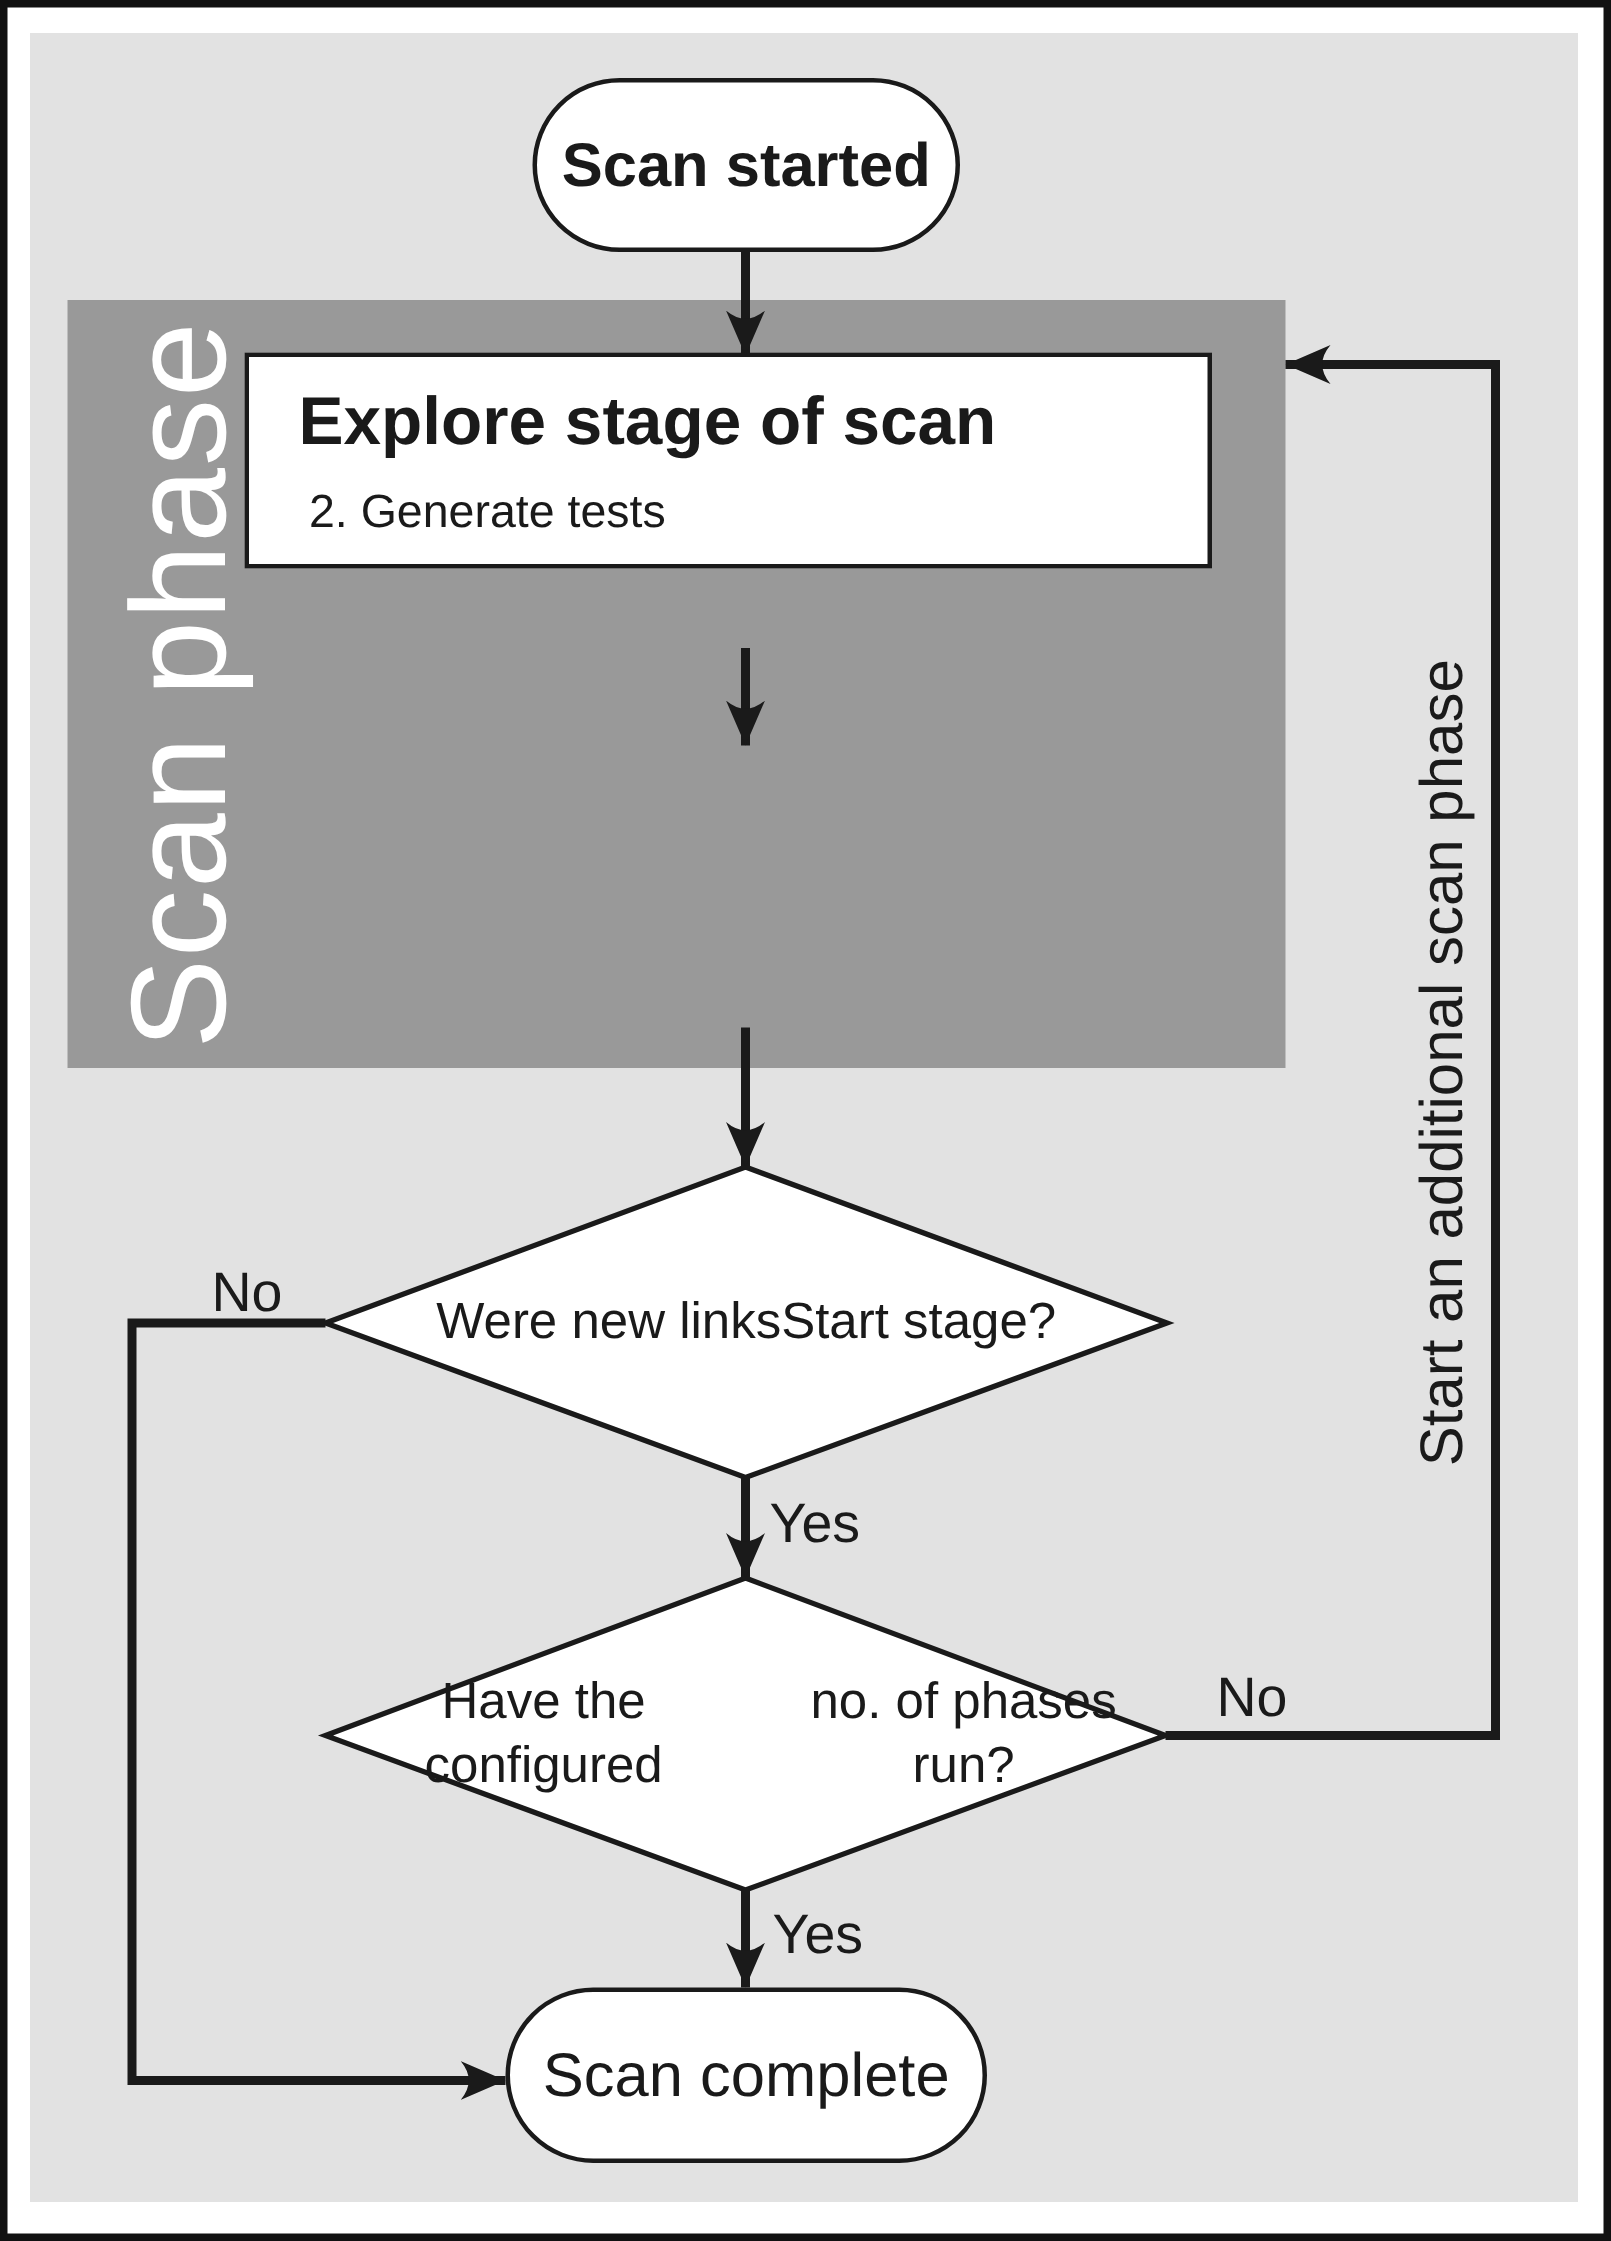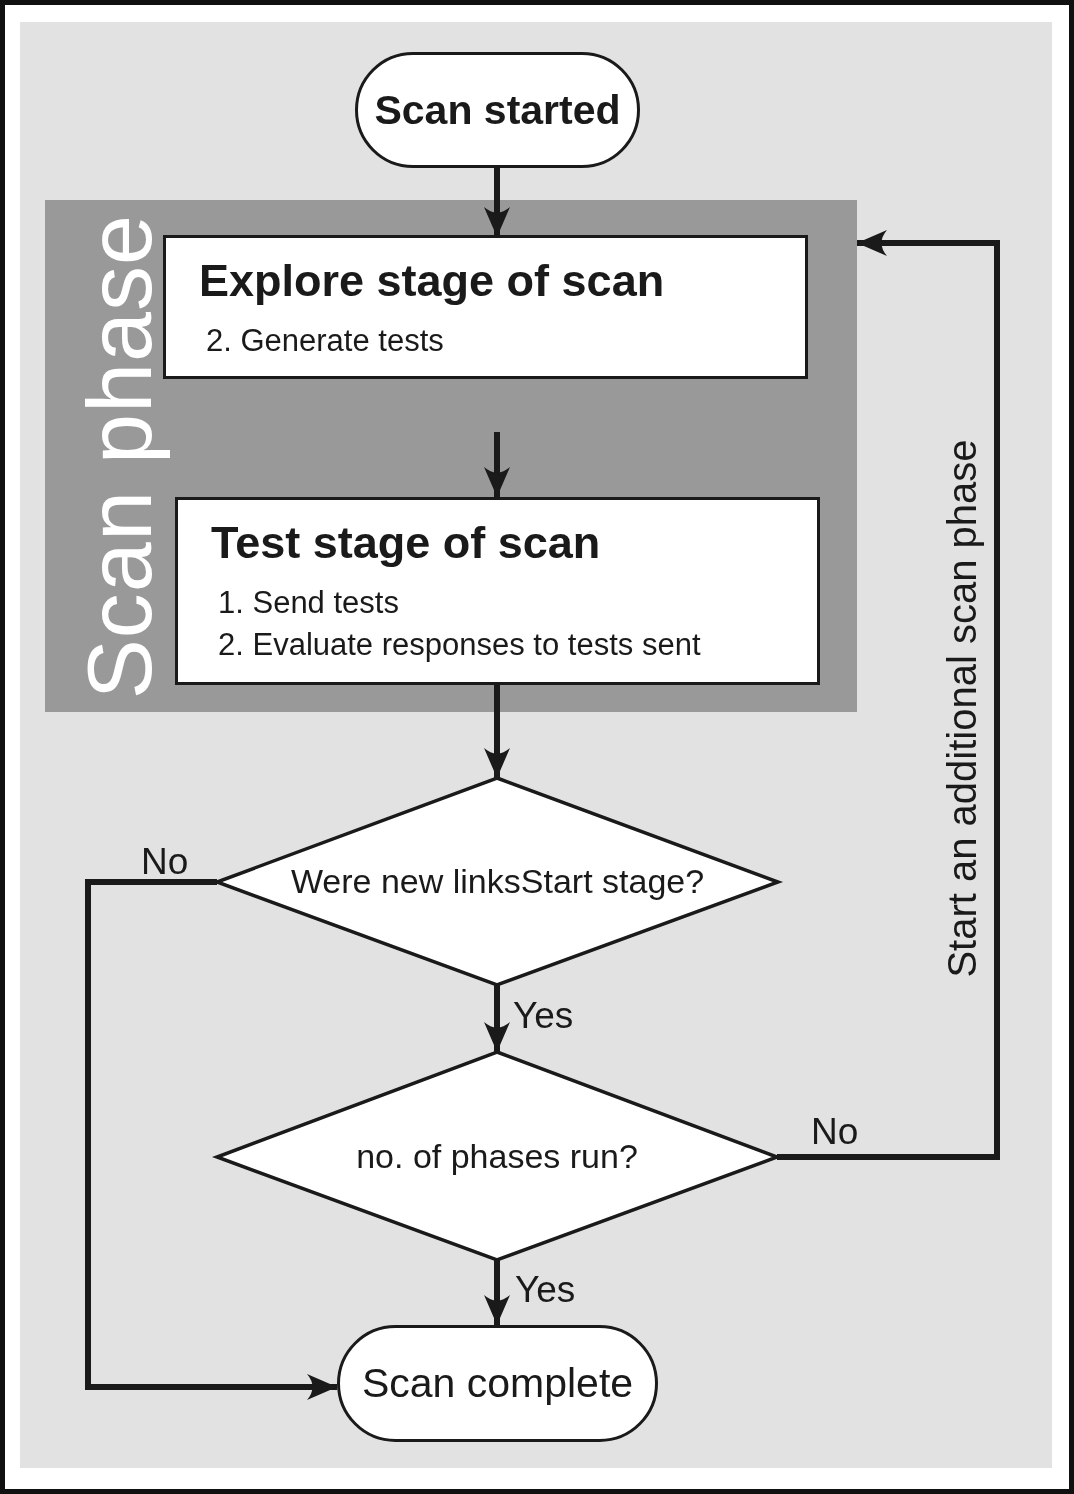--- a/index.html
+++ b/index.html
@@ -60,25 +60,20 @@
 
   <div class="pill start">
     <span>Scan started</span>
   </div>
 
   <div class="stagebox explore">
     <h2>Explore stage of scan</h2>
     <div class="step">2. Generate tests</div>
   </div>
 
-  <div class="stagebox test">
-    <h2>Test stage of scan</h2>
-    <div class="step">1. Send tests</div>
-    <div class="step">2. Evaluate responses to tests sent</div>
-  </div>
 
   <div class="pill complete">
     <span>Scan complete</span>
   </div>
 
   <svg class="connectors" viewBox="0 0 1074 1494">
     <defs>
       <marker id="ah" markerUnits="userSpaceOnUse" markerWidth="32" markerHeight="28" refX="30" refY="13" orient="auto">
         <path class="head" d="M0,0 L30,13 L0,26 Q11,13 0,0 Z"></path>
       </marker>
@@ -95,20 +90,21 @@
     <polyline class="edge" points="212,877 83,877 83,1382 332,1382" marker-end="url(#ah)"></polyline>
     <polyline class="edge" points="772,1152 992,1152 992,238 852,238" marker-end="url(#ah)"></polyline>
   </svg>
 
   <div class="diamond-text d1">
     <span>Were new links</span>
     <span>Start stage?</span>
   </div>
 
   <div class="diamond-text d2">
+    <span>Have the configured</span>
     <span>no. of phases run?</span>
   </div>
 
   <div class="edge-label lbl-yes1">Yes</div>
   <div class="edge-label lbl-no1">No</div>
   <div class="edge-label lbl-yes2">Yes</div>
   <div class="edge-label lbl-no2">No</div>
 
   <div class="loop-label-wrap">
     <span>Start an additional scan phase</span>

